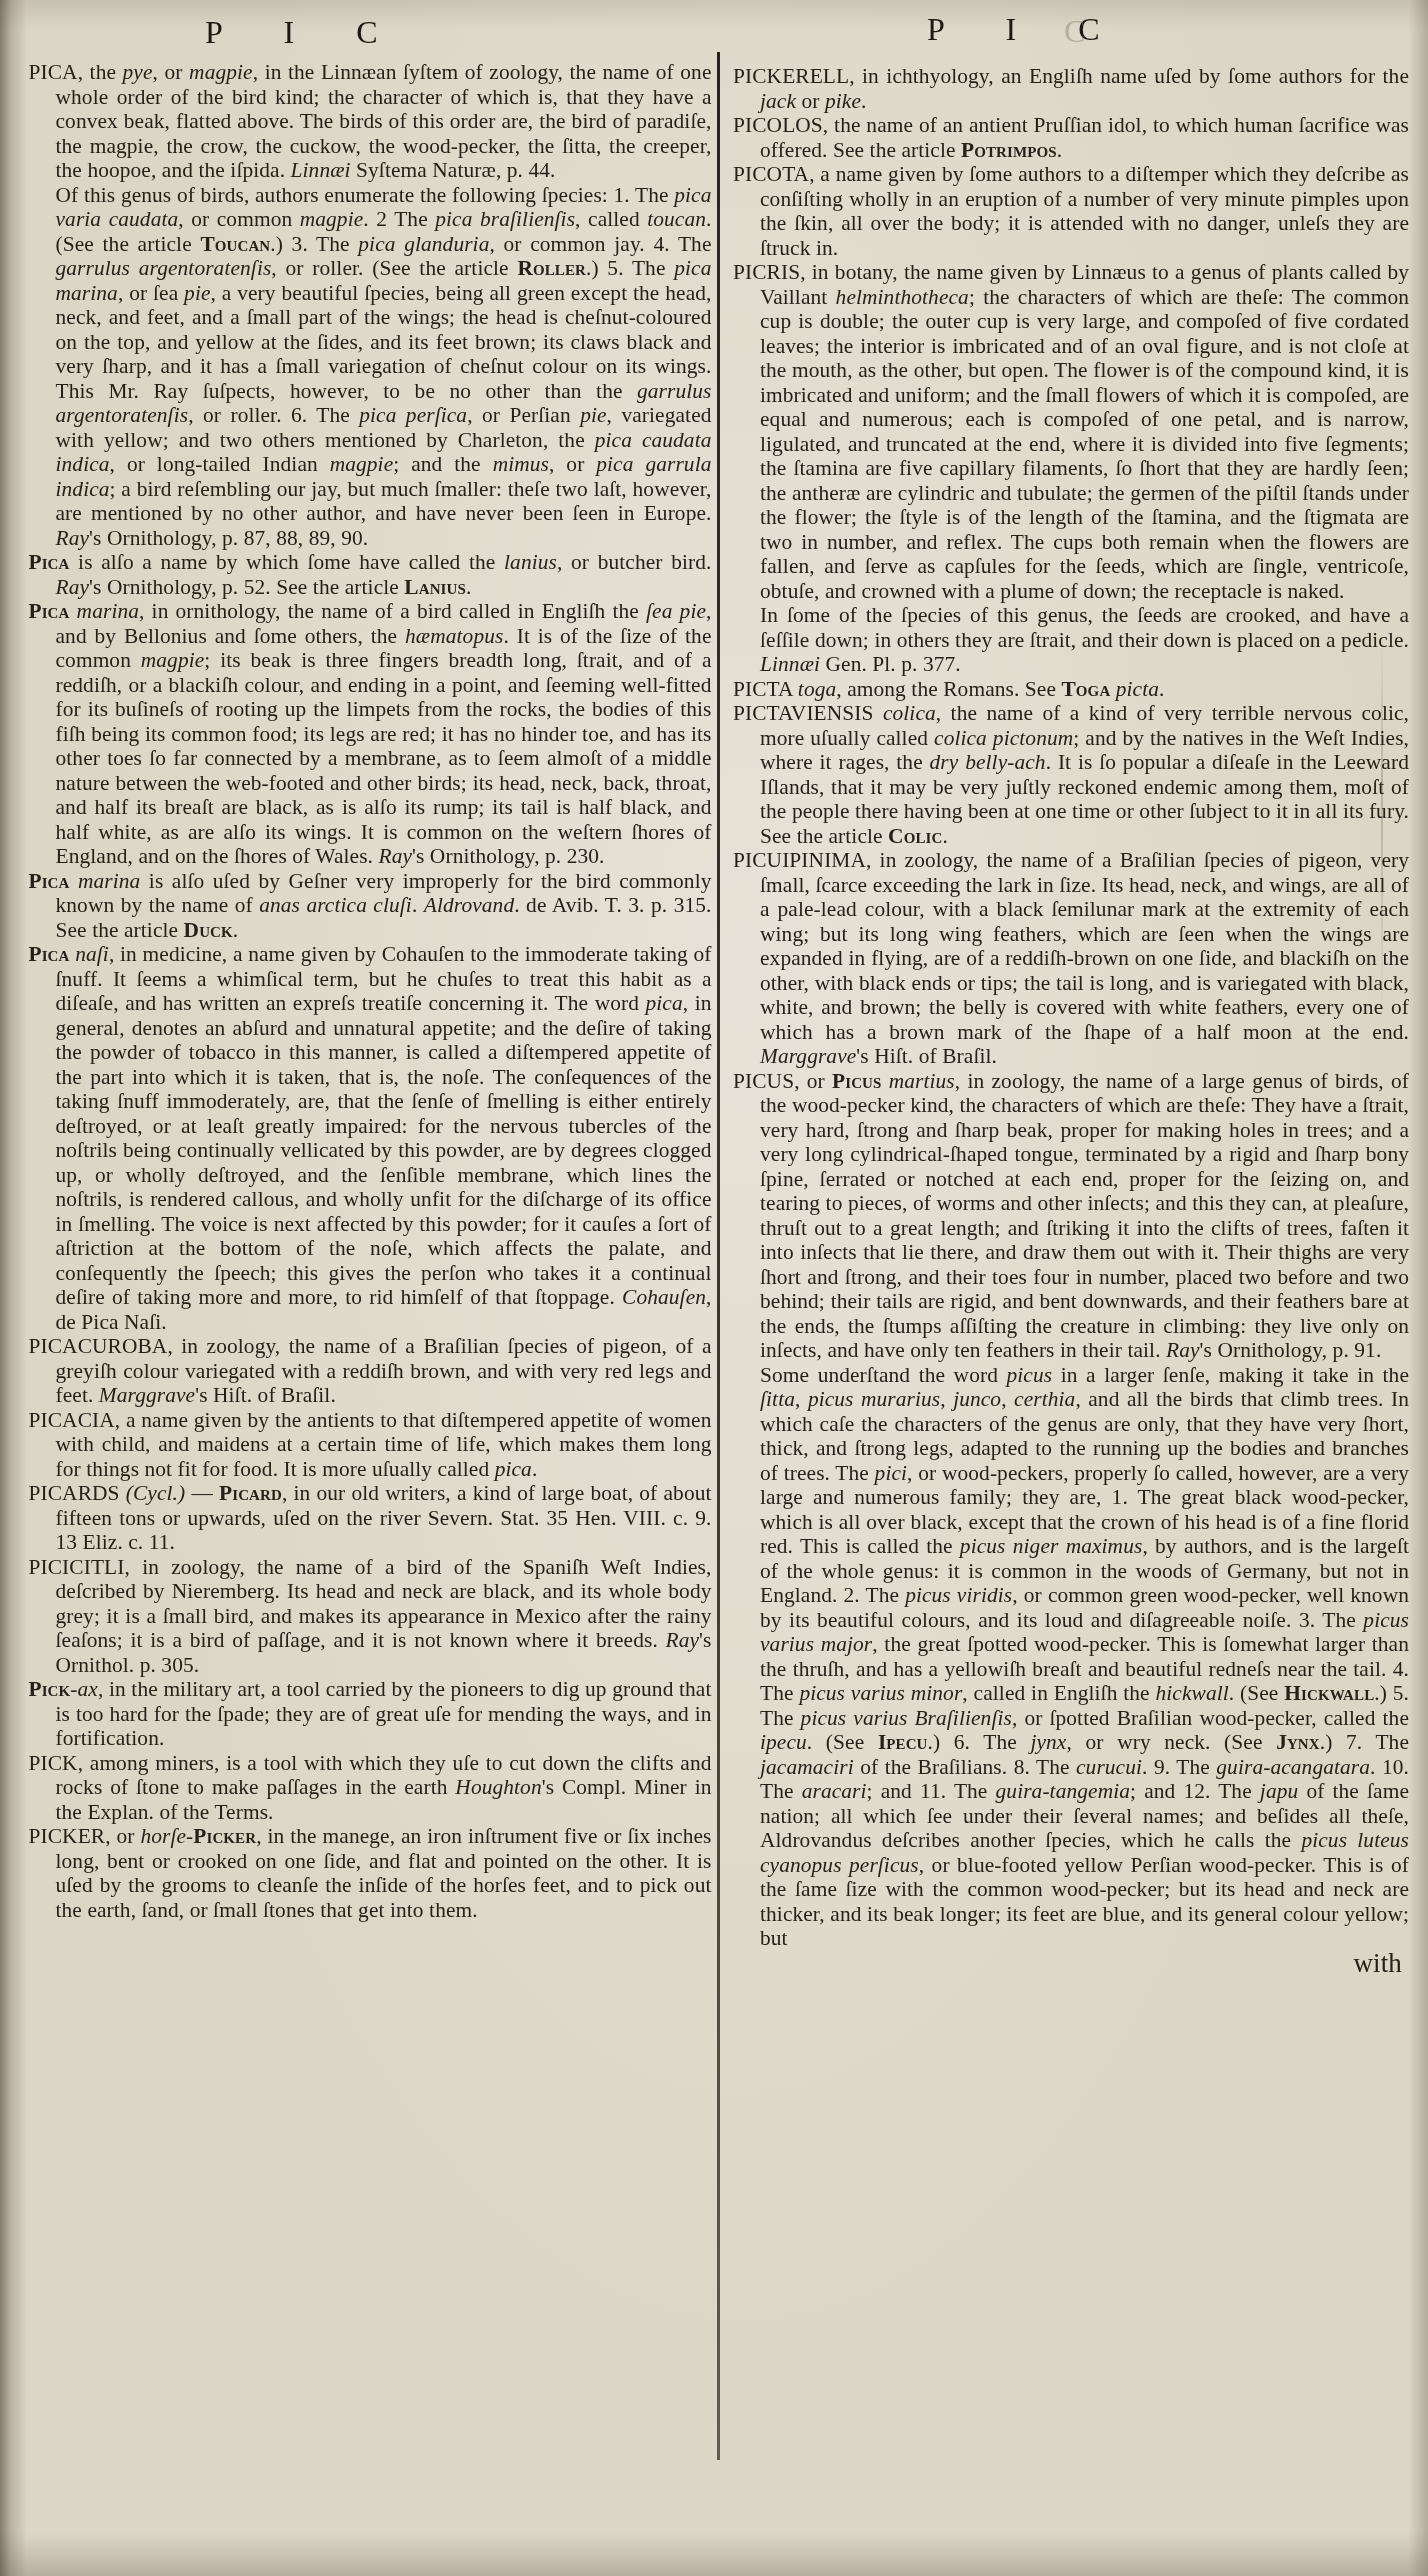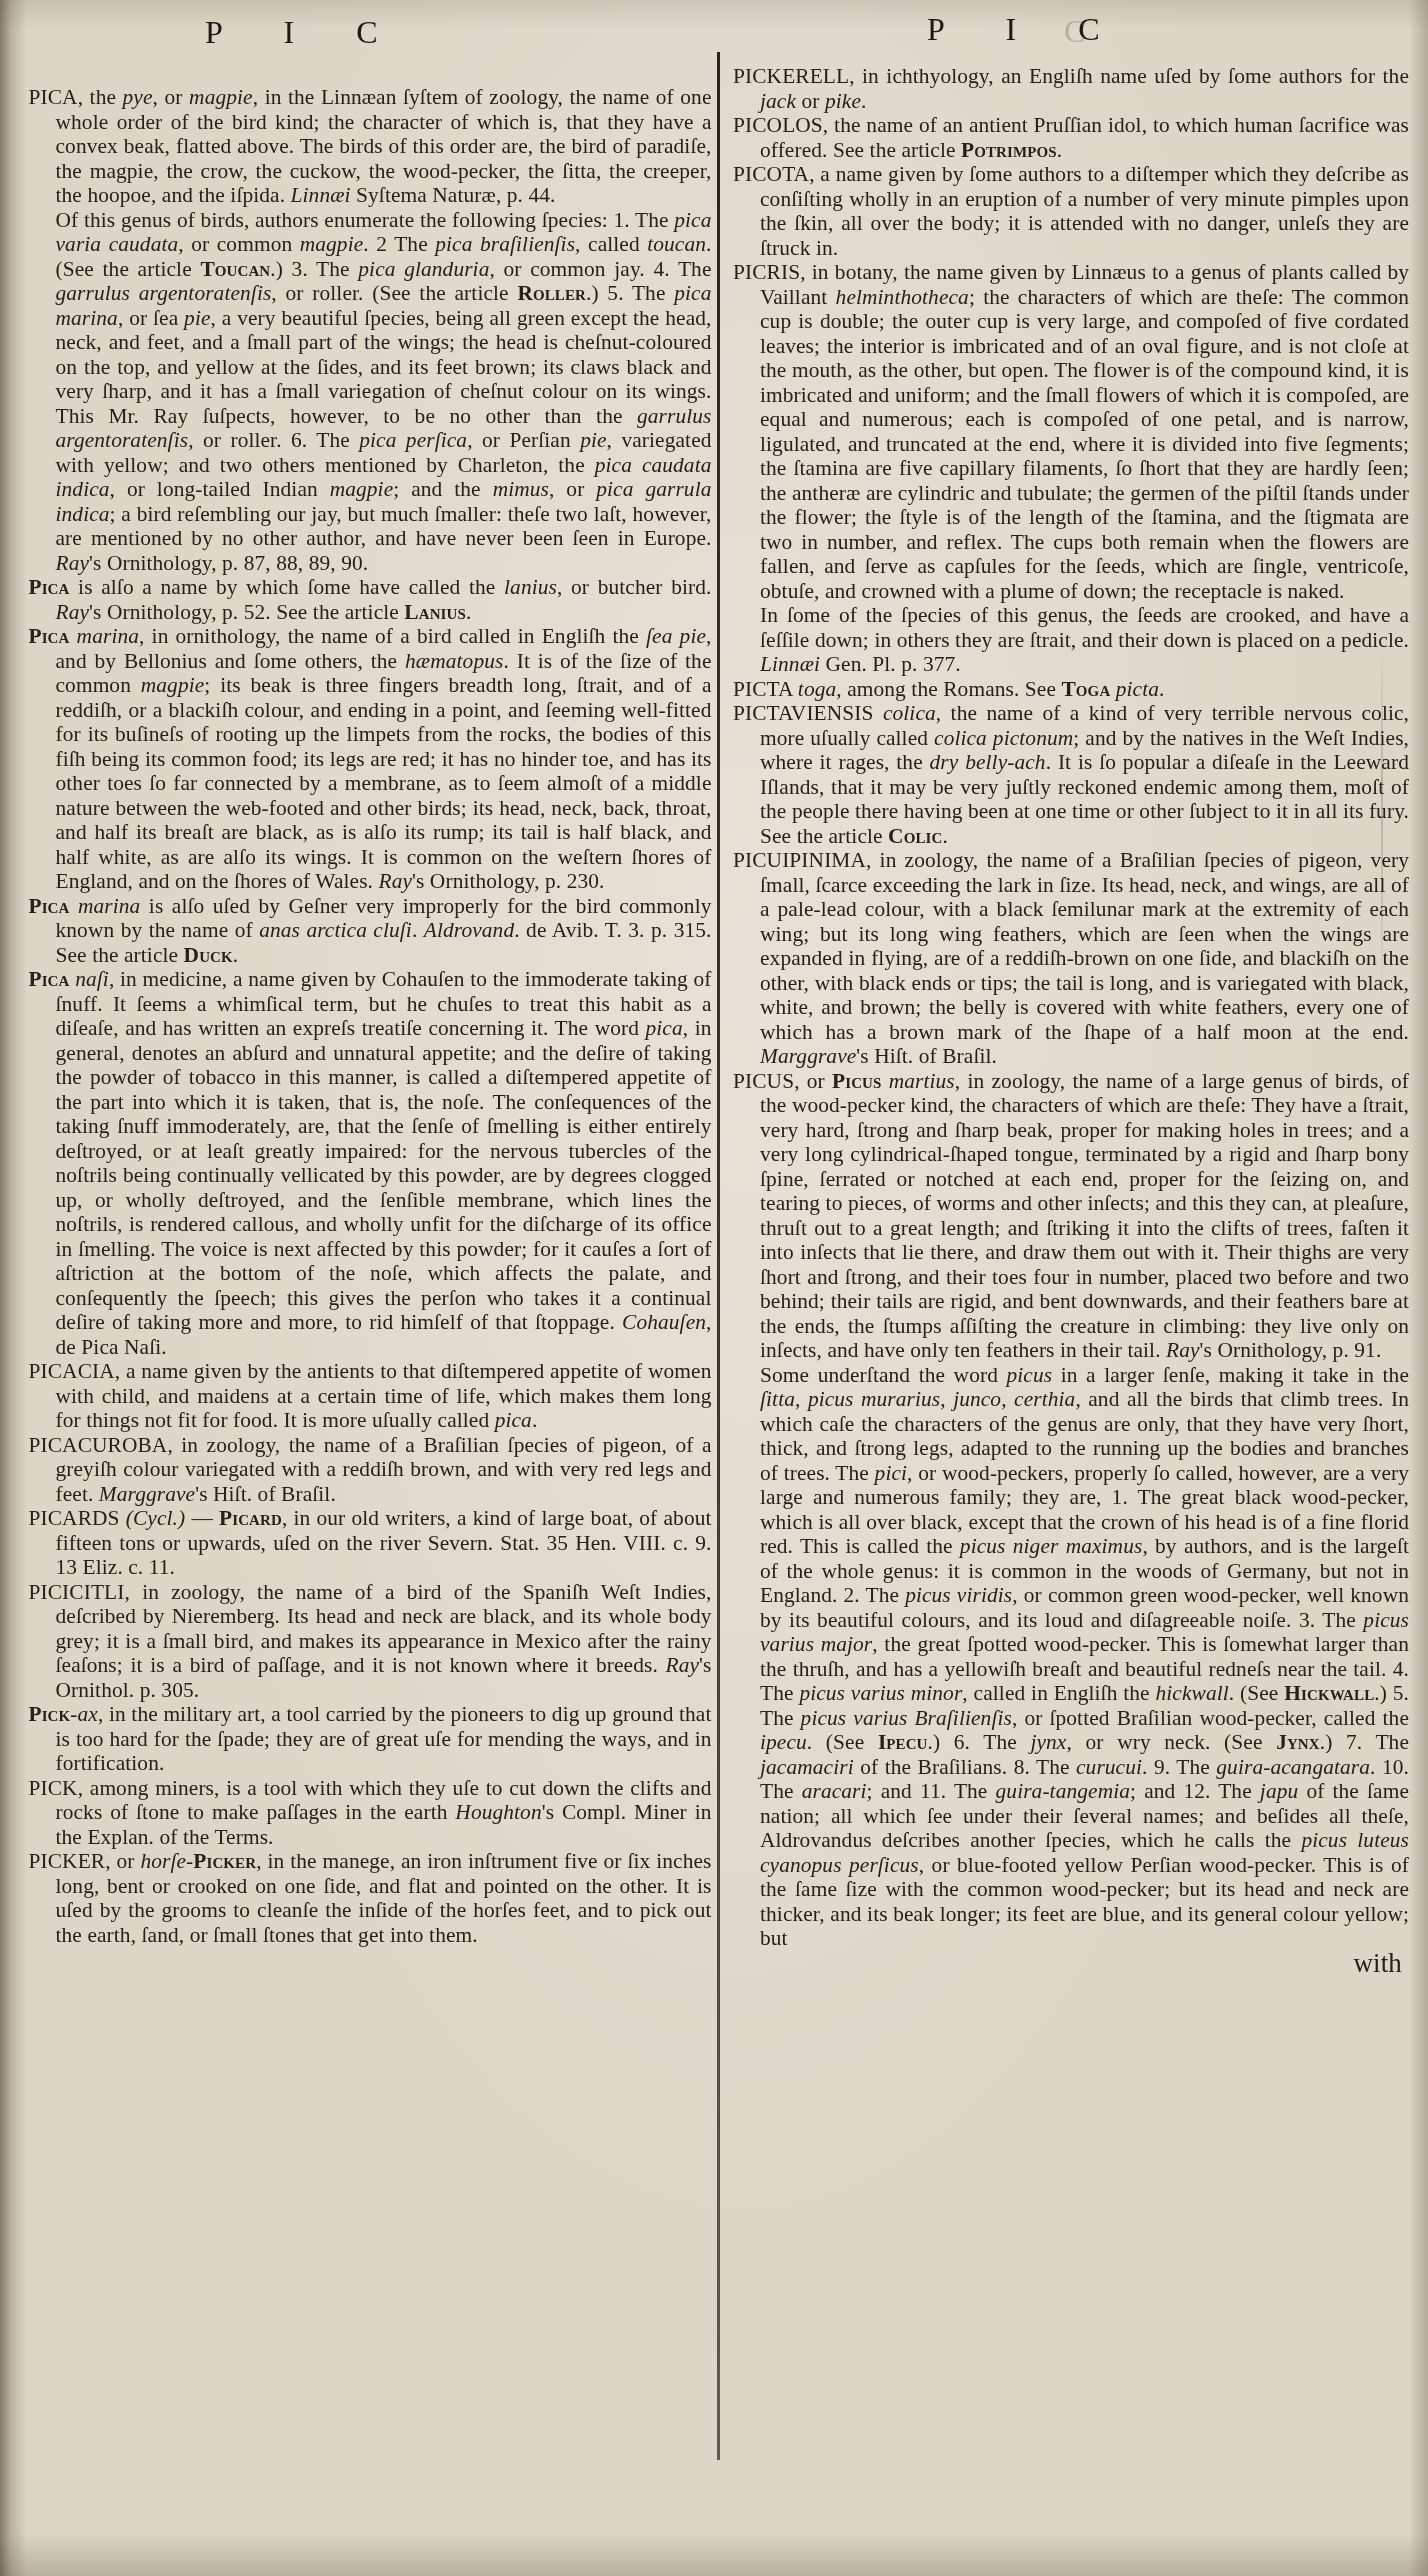--- a/index.html
+++ b/index.html
@@ -33,21 +33,21 @@
   }
   .crease{
     position:absolute;left:1381px;top:641px;width:1.8px;height:374px;
     background:linear-gradient(180deg, rgba(90,78,58,0), rgba(90,78,58,0.28) 40%, rgba(90,78,58,0));
   }
   .col{
     position:absolute;
     font-size:21.4px;line-height:24.5px;letter-spacing:0.1px;
     text-align:justify;
   }
-  .col-left{left:28.5px;top:85px;width:683px;}
+  .col-left{left:28.5px;top:60px;width:683px;}
   .col-right{left:733px;top:64px;width:676px;}
   p.para{margin:0;padding:0;}
   p.entry{padding-left:27px;text-indent:-27px;}
   p.cont{margin-left:27px;text-indent:0;}
   .sc{font-variant:small-caps;font-weight:bold;}
   .catchword{
     text-align:right;padding-right:7.1px;margin-top:0.9px;
     font-size:27px;line-height:24.5px;
   }
 </style>
@@ -61,22 +61,22 @@
   <div class="divider"></div>
   <div class="crease"></div>
   <div class="col col-left">
     <div>
         <p class="para entry">PICA, the <i>pye</i>, or <i>magpie</i>, in the Linnæan ſyſtem of zoology, the name of one whole order of the bird kind; the character of which is, that they have a convex beak, flatted above. The birds of this order are, the bird of paradiſe, the magpie, the crow, the cuckow, the wood-pecker, the ſitta, the creeper, the hoopoe, and the iſpida. <i>Linnæi</i> Syſtema Naturæ, p. 44.</p>
         <p class="para cont">Of this genus of birds, authors enumerate the following ſpecies: 1. The <i>pica varia caudata</i>, or common <i>magpie</i>. 2 The <i>pica braſilienſis</i>, called <i>toucan</i>. (See the article <span class="sc">Toucan</span>.) 3. The <i>pica glanduria</i>, or common jay. 4. The <i>garrulus argentoratenſis</i>, or roller. (See the article <span class="sc">Roller</span>.) 5. The <i>pica marina</i>, or ſea <i>pie</i>, a very beautiful ſpecies, being all green except the head, neck, and feet, and a ſmall part of the wings; the head is cheſnut-coloured on the top, and yellow at the ſides, and its feet brown; its claws black and very ſharp, and it has a ſmall variegation of cheſnut colour on its wings. This Mr. Ray ſuſpects, however, to be no other than the <i>garrulus argentoratenſis</i>, or roller. 6. The <i>pica perſica</i>, or Perſian <i>pie</i>, variegated with yellow; and two others mentioned by Charleton, the <i>pica caudata indica</i>, or long-tailed Indian <i>magpie</i>; and the <i>mimus</i>, or <i>pica garrula indica</i>; a bird reſembling our jay, but much ſmaller: theſe two laſt, however, are mentioned by no other author, and have never been ſeen in Europe. <i>Ray</i>'s Ornithology, p. 87, 88, 89, 90.</p>
         <p class="para entry"><span class="sc">Pica</span> is alſo a name by which ſome have called the <i>lanius</i>, or butcher bird. <i>Ray</i>'s Ornithology, p. 52. See the article <span class="sc">Lanius</span>.</p>
         <p class="para entry"><span class="sc">Pica</span> <i>marina</i>, in ornithology, the name of a bird called in Engliſh the <i>ſea pie</i>, and by Bellonius and ſome others, the <i>hæmatopus</i>. It is of the ſize of the common <i>magpie</i>; its beak is three fingers breadth long, ſtrait, and of a reddiſh, or a blackiſh colour, and ending in a point, and ſeeming well-fitted for its buſineſs of rooting up the limpets from the rocks, the bodies of this fiſh being its common food; its legs are red; it has no hinder toe, and has its other toes ſo far connected by a membrane, as to ſeem almoſt of a middle nature between the web-footed and other birds; its head, neck, back, throat, and half its breaſt are black, as is alſo its rump; its tail is half black, and half white, as are alſo its wings. It is common on the weſtern ſhores of England, and on the ſhores of Wales. <i>Ray</i>'s Ornithology, p. 230.</p>
         <p class="para entry"><span class="sc">Pica</span> <i>marina</i> is alſo uſed by Geſner very improperly for the bird commonly known by the name of <i>anas arctica cluſi</i>. <i>Aldrovand</i>. de Avib. T. 3. p. 315. See the article <span class="sc">Duck</span>.</p>
         <p class="para entry"><span class="sc">Pica</span> <i>naſi</i>, in medicine, a name given by Cohauſen to the immoderate taking of ſnuff. It ſeems a whimſical term, but he chuſes to treat this habit as a diſeaſe, and has written an expreſs treatiſe concerning it. The word <i>pica</i>, in general, denotes an abſurd and unnatural appetite; and the deſire of taking the powder of tobacco in this manner, is called a diſtempered appetite of the part into which it is taken, that is, the noſe. The conſequences of the taking ſnuff immoderately, are, that the ſenſe of ſmelling is either entirely deſtroyed, or at leaſt greatly impaired: for the nervous tubercles of the noſtrils being continually vellicated by this powder, are by degrees clogged up, or wholly deſtroyed, and the ſenſible membrane, which lines the noſtrils, is rendered callous, and wholly unfit for the diſcharge of its office in ſmelling. The voice is next affected by this powder; for it cauſes a ſort of aſtriction at the bottom of the noſe, which affects the palate, and conſequently the ſpeech; this gives the perſon who takes it a continual deſire of taking more and more, to rid himſelf of that ſtoppage. <i>Cohauſen</i>, de Pica Naſi.</p>
+        <p class="para entry">PICACUROBA, in zoology, the name of a Braſilian ſpecies of pigeon, of a greyiſh colour variegated with a reddiſh brown, and with very red legs and feet. <i>Marggrave</i>'s Hiſt. of Braſil.</p>
         <p class="para entry">PICACIA, a name given by the antients to that diſtempered appetite of women with child, and maidens at a certain time of life, which makes them long for things not fit for food. It is more uſually called <i>pica</i>.</p>
-        <p class="para entry">PICACUROBA, in zoology, the name of a Braſilian ſpecies of pigeon, of a greyiſh colour variegated with a reddiſh brown, and with very red legs and feet. <i>Marggrave</i>'s Hiſt. of Braſil.</p>
         <p class="para entry">PICARDS <i>(Cycl.)</i> — <span class="sc">Picard</span>, in our old writers, a kind of large boat, of about fifteen tons or upwards, uſed on the river Severn. Stat. 35 Hen. VIII. c. 9. 13 Eliz. c. 11.</p>
         <p class="para entry">PICICITLI, in zoology, the name of a bird of the Spaniſh Weſt Indies, deſcribed by Nieremberg. Its head and neck are black, and its whole body grey; it is a ſmall bird, and makes its appearance in Mexico after the rainy ſeaſons; it is a bird of paſſage, and it is not known where it breeds. <i>Ray</i>'s Ornithol. p. 305.</p>
         <p class="para entry"><span class="sc">Pick</span>-<i>ax</i>, in the military art, a tool carried by the pioneers to dig up ground that is too hard for the ſpade; they are of great uſe for mending the ways, and in fortification.</p>
         <p class="para entry">PICK, among miners, is a tool with which they uſe to cut down the clifts and rocks of ſtone to make paſſages in the earth <i>Houghton</i>'s Compl. Miner in the Explan. of the Terms.</p>
         <p class="para entry">PICKER, or <i>horſe</i>-<span class="sc">Picker</span>, in the manege, an iron inſtrument five or ſix inches long, bent or crooked on one ſide, and flat and pointed on the other. It is uſed by the grooms to cleanſe the inſide of the horſes feet, and to pick out the earth, ſand, or ſmall ſtones that get into them.</p>
       </div>
   </div>
   <div class="col col-right">
     <div>
         <p class="para entry">PICKERELL, in ichthyology, an Engliſh name uſed by ſome authors for the <i>jack</i> or <i>pike</i>.</p>

